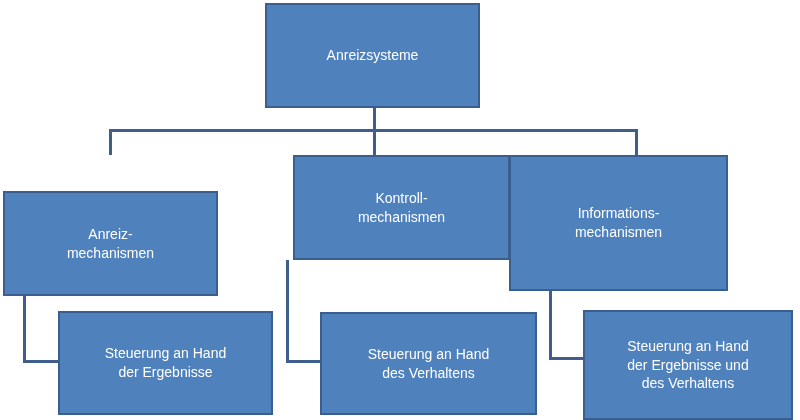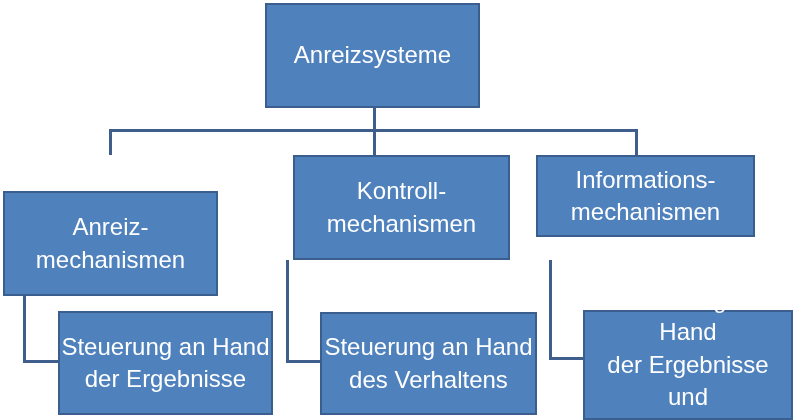--- a/index.html
+++ b/index.html
@@ -19,32 +19,32 @@
     position: absolute;
     box-sizing: border-box;
     background: var(--box-fill, #4F81BD);
     border: 2px solid var(--box-border, #3A5F8F);
     color: var(--text, #ffffff);
     display: flex;
     align-items: center;
     justify-content: center;
     text-align: center;
     white-space: pre-line;
-    font-size: 24px;
+    font-size: 14px;
     line-height: 1.35;
   }
   .line {
     position: absolute;
     background: var(--connector, #3F5E8C);
   }
   
   #n-root  { left: 265px; top: 3px;   width: 215px; height: 105px; }
   #n-l2-0  { left: 3px;   top: 155px; width: 215px; height: 105px; margin-top: 36px; }
   #n-l2-1  { left: 265px; top: 155px; width: 217px; height: 105px; margin-left: 28px; }
-  #n-l2-2  { left: 536px; top: 155px; width: 219px; height: 82px; }
+  #n-l2-2  { left: 509px; top: 155px; width: 219px; height: 136px; }
   #n-l3-0  { left: 58px;  top: 311px; width: 215px; height: 104px; }
   #n-l3-1  { left: 320px; top: 312px; width: 217px; height: 103px; }
   #n-l3-2  { left: 583px; top: 310px; width: 210px; height: 110px; }
   
   #c-root-drop   { left: 373px; top: 108px; width: 3px;   height: 48px; }
   #c-distribute  { left: 109px; top: 129px; width: 529px; height: 3px;  }
   #c-left-drop   { left: 109px; top: 129px; width: 3px;   height: 26px; }
   #c-right-drop  { left: 635px; top: 129px; width: 3px;   height: 26px; }
   #c-elbow-a-v   { left: 23px;  top: 260px; width: 3px;   height: 103px; }
   #c-elbow-a-h   { left: 23px;  top: 360px; width: 37px;  height: 3px;  }

